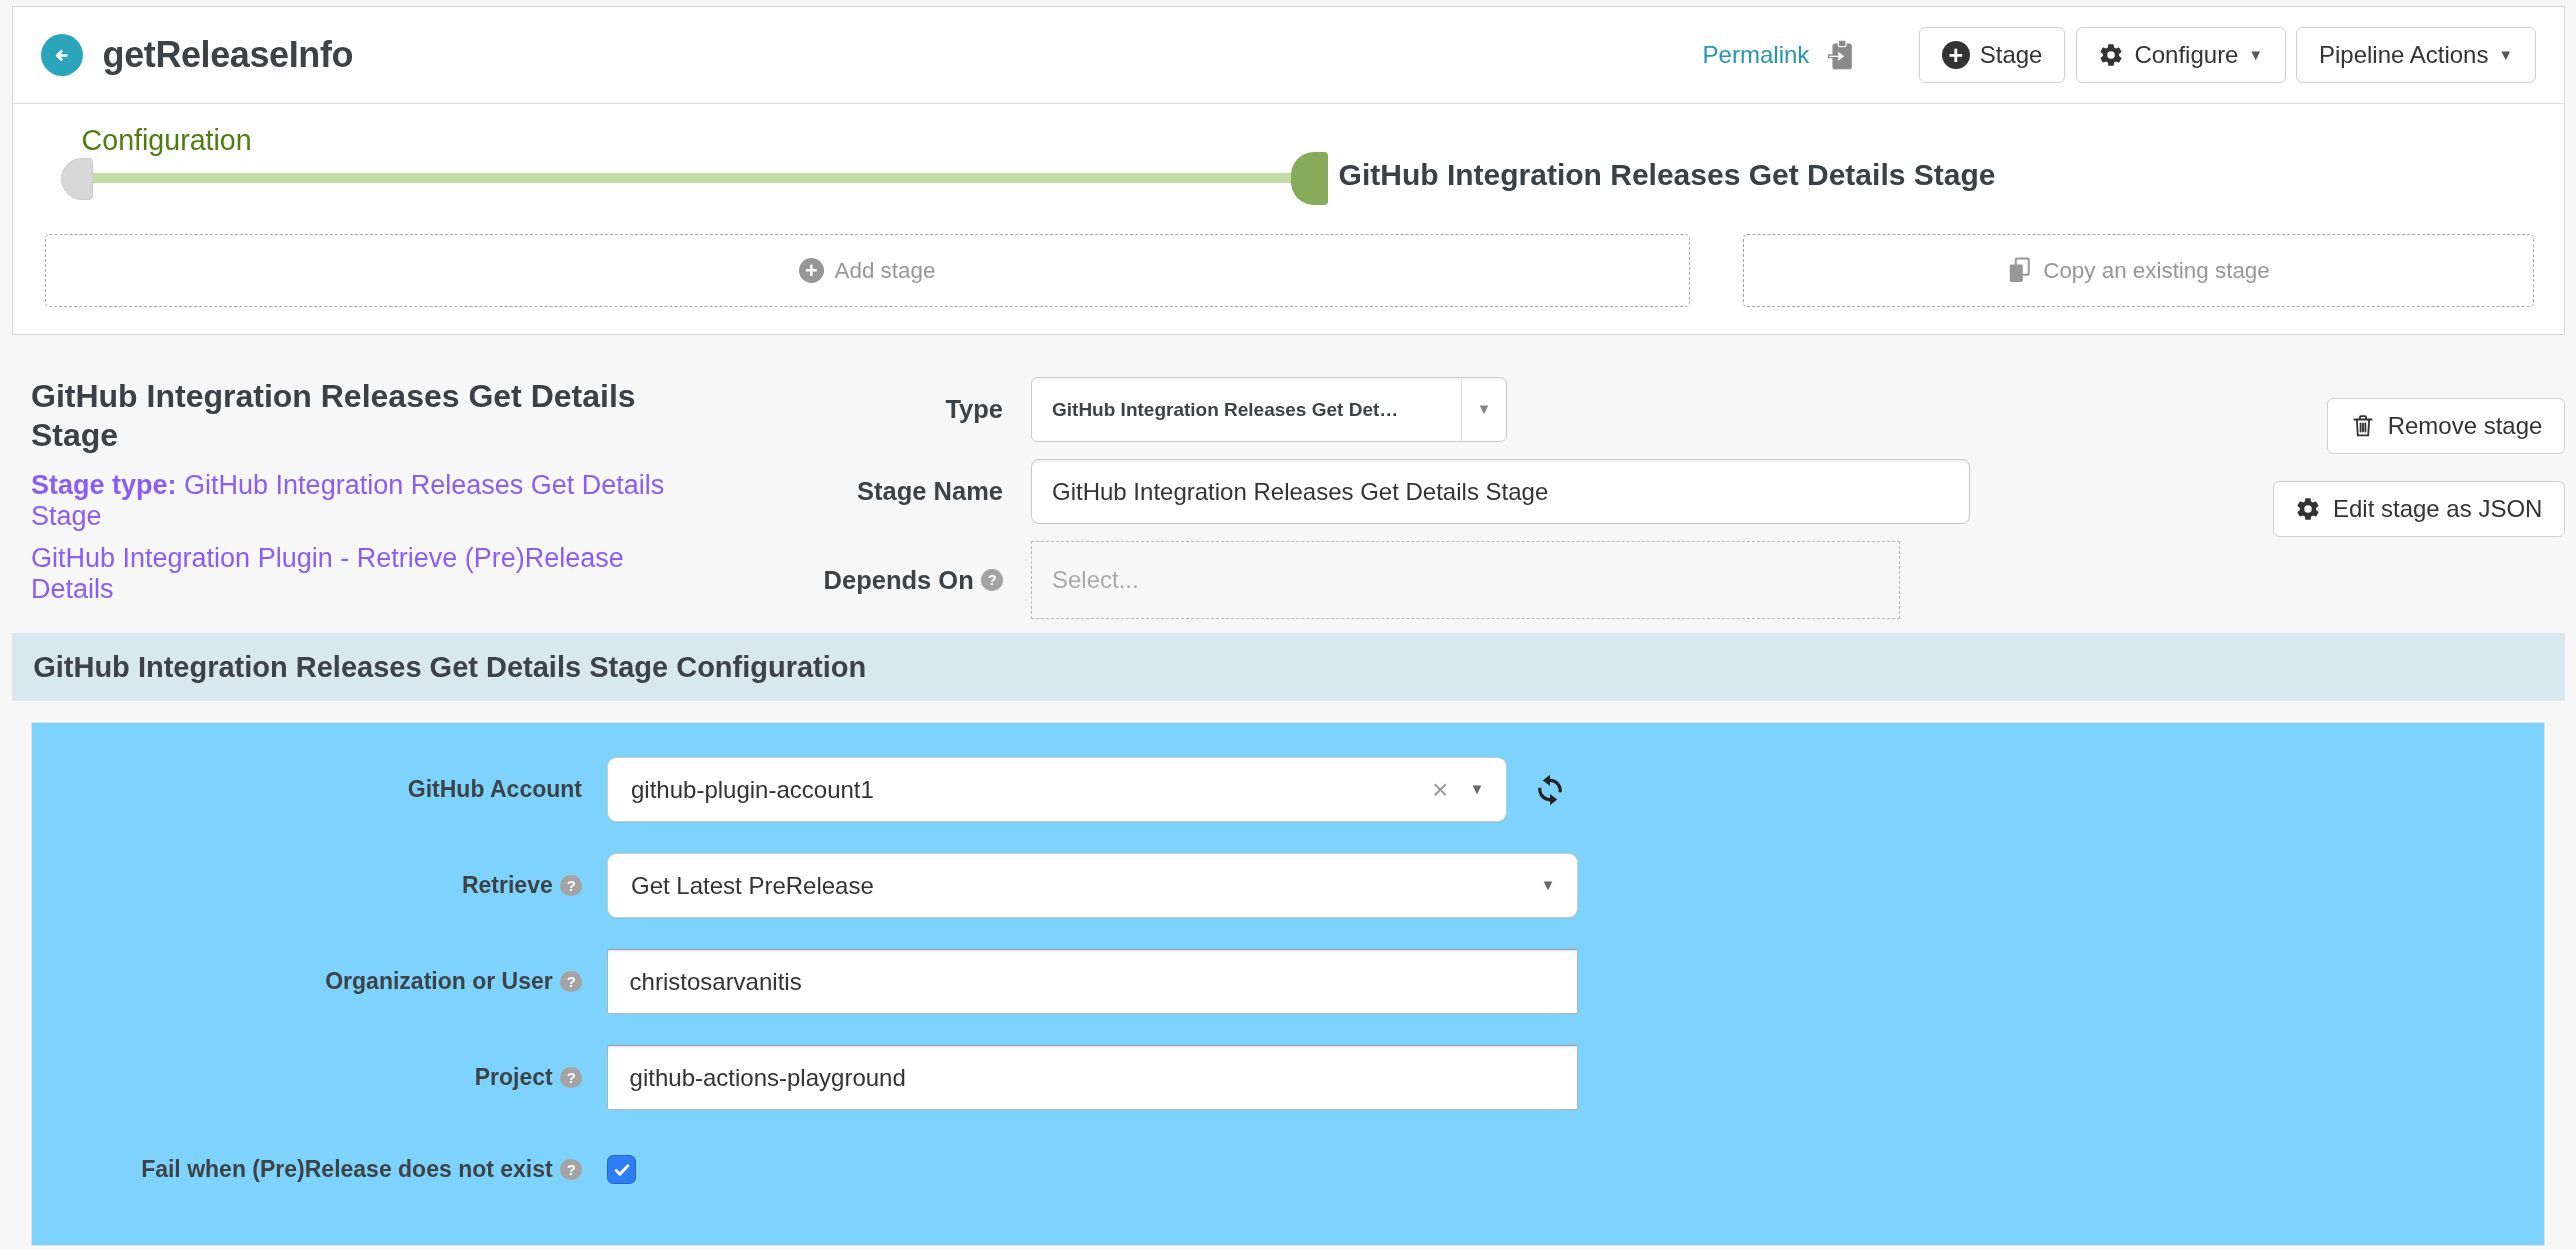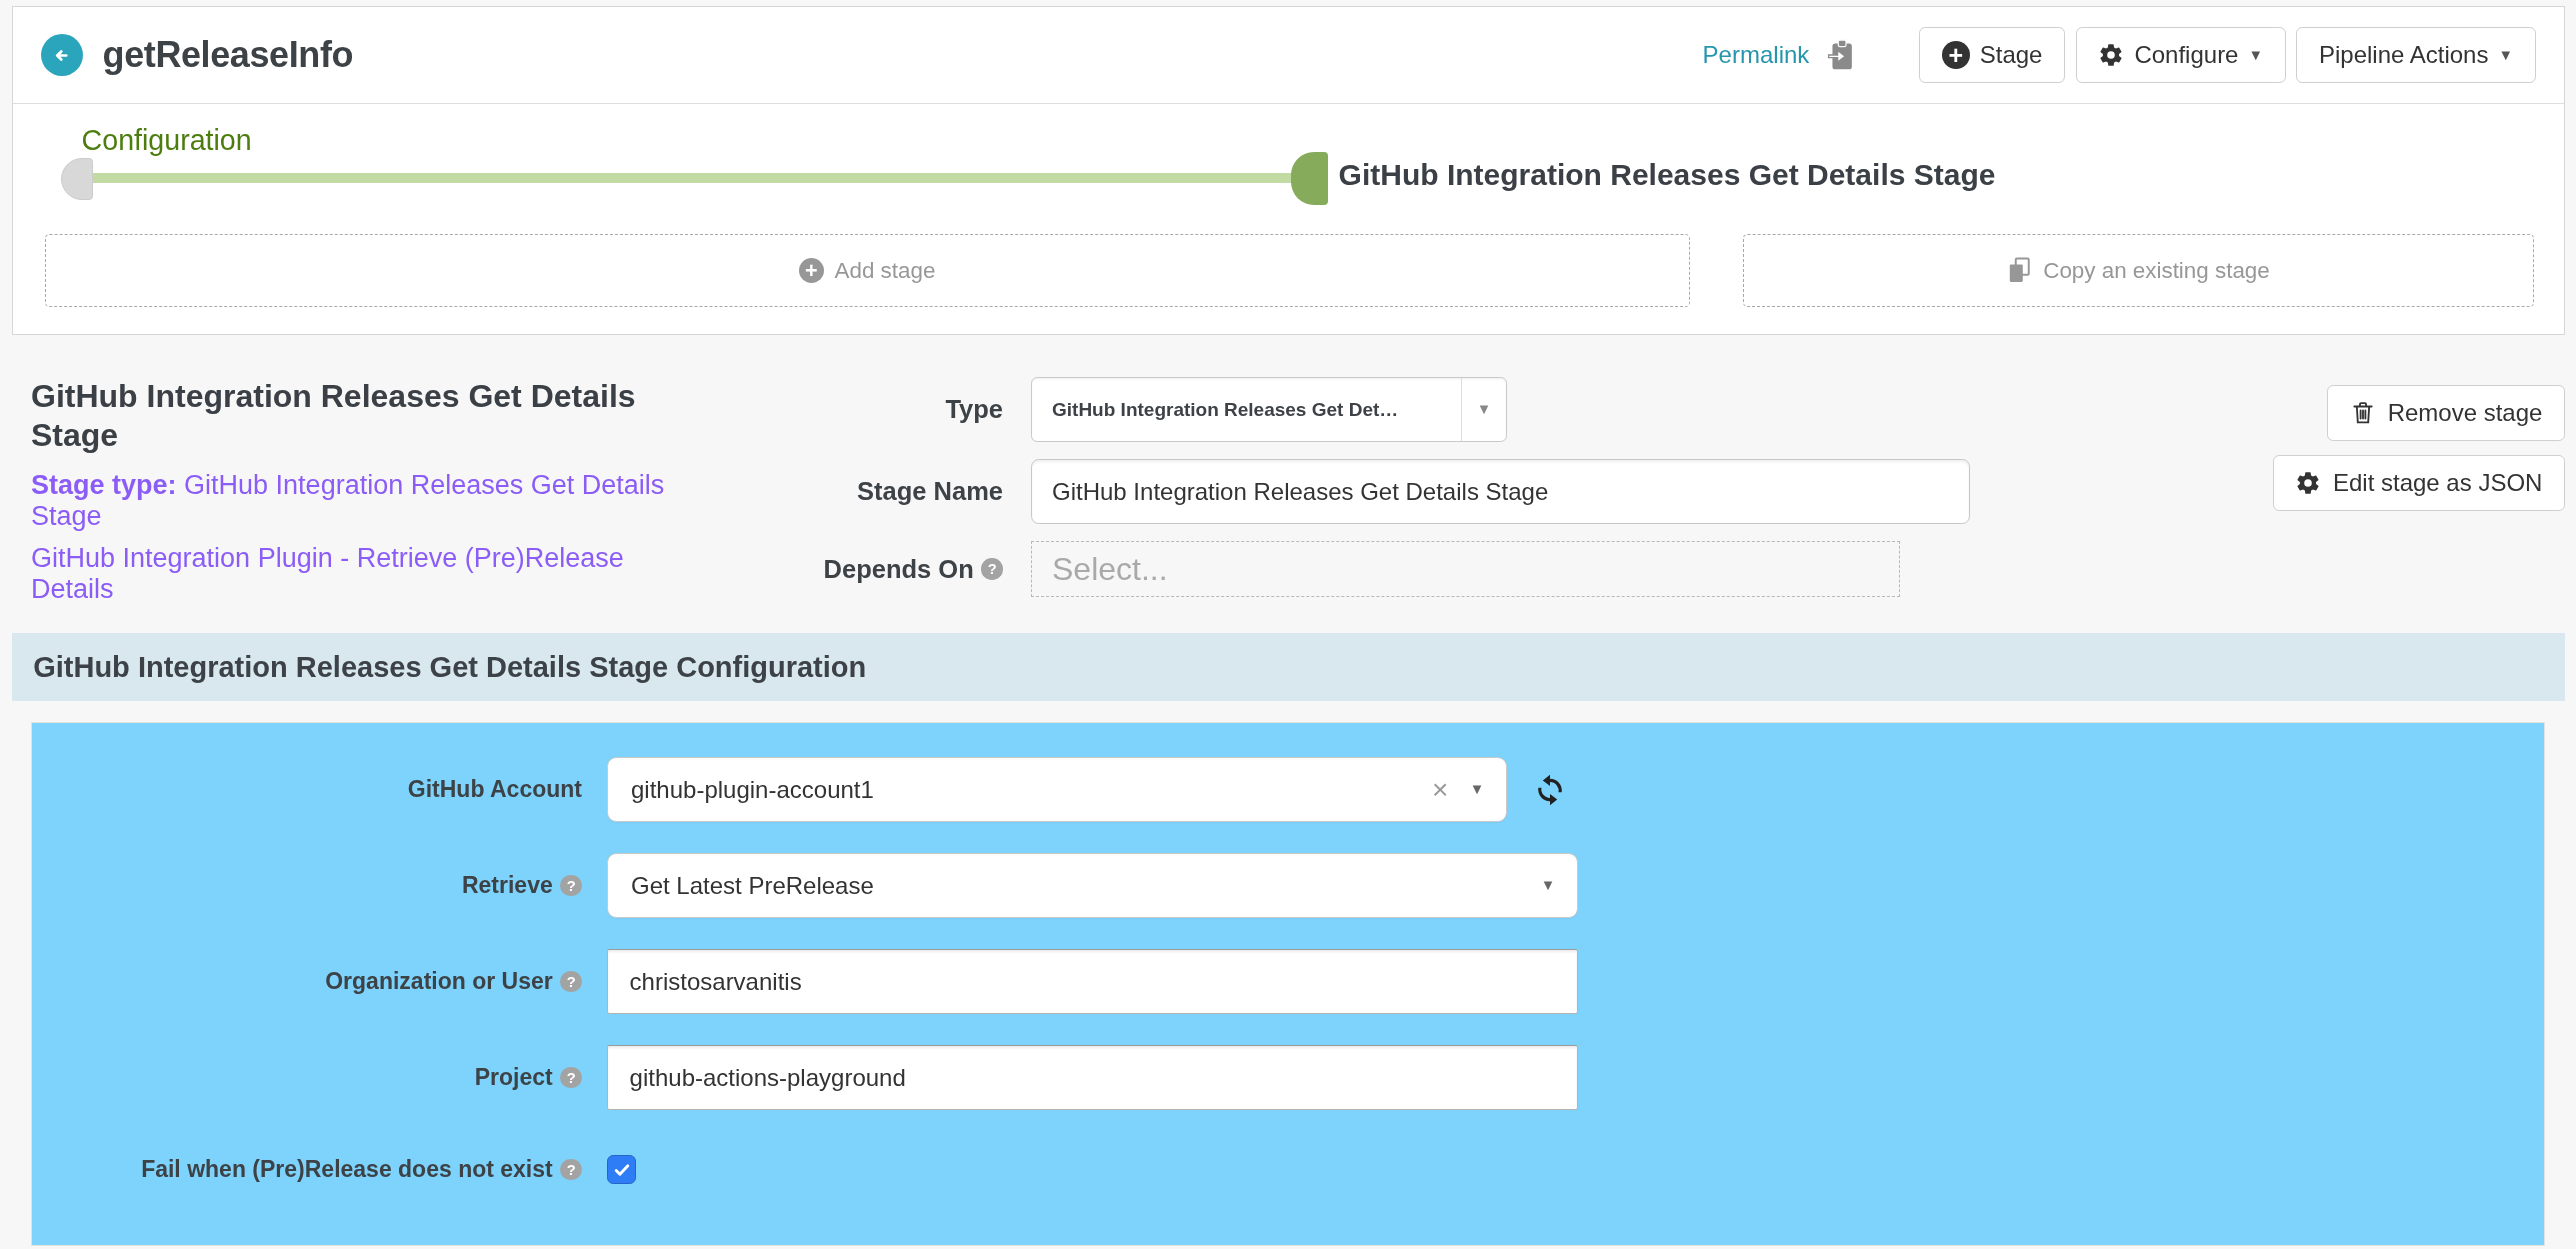--- a/index.html
+++ b/index.html
@@ -101,32 +101,32 @@
     width:45px; height:100%; border-left:0.8px solid #ddd;
     display:flex; align-items:center; justify-content:center; flex:none;
   }
   .text-input {
     height:65px; border:0.8px solid #c7c7c7; border-radius:7.7px; background:#fff;
     font-size:24px; font-family:inherit; color:#333; padding:0 20px;
     box-shadow:inset 0 2.3px 2.3px rgba(0,0,0,.06); outline:none;
   }
   .stage-name-input { width:939px; }
   .depends-box {
-    width:869px; height:56px; border:1.5px dashed #b8b8b8;
+    width:869px; height:78px; border:1.5px dashed #b8b8b8;
     display:flex; align-items:center; padding-left:20px;
-    font-size:32px; color:#a9a9a9; cursor:pointer;
+    font-size:24px; color:#a9a9a9; cursor:pointer;
   }
   .editor-side {
     position:absolute; right:0; top:7.7px;
     display:flex; flex-direction:column; align-items:flex-end; gap:14px;
   }
   .side-btn {
     height:56px; background:#fff; border:0.8px solid #cfcfcf; border-radius:6.2px;
     font-size:24px; color:#333; font-family:inherit;
-    display:flex; align-items:center; gap:11.6px; padding:0 21.6px; cursor:pointer;
+    display:flex; align-items:center; gap:11.6px; padding:0 21.6px; cursor:pointer;margin-top:13px;
   }
 
   
   .config-header {
     position:absolute; left:11.6px; top:633px; width:2553px; height:68px;
     background:#d8e8ee; display:flex; align-items:center; padding-left:21.6px;
     font-size:29px; font-weight:bold; color:#3c4247;
   }
   .config-card {
     position:absolute; left:31px; top:722px; width:2514px; height:524px;

